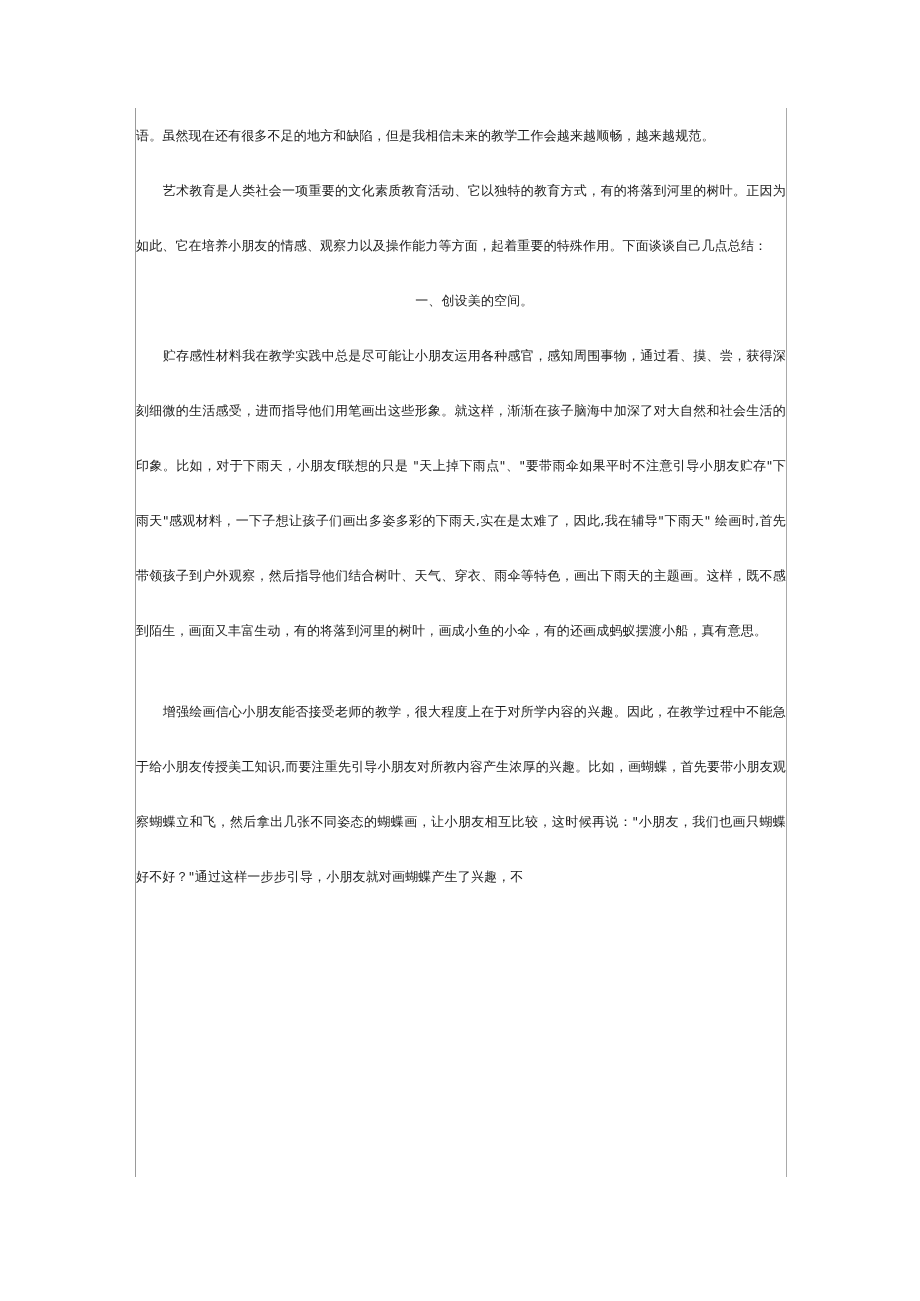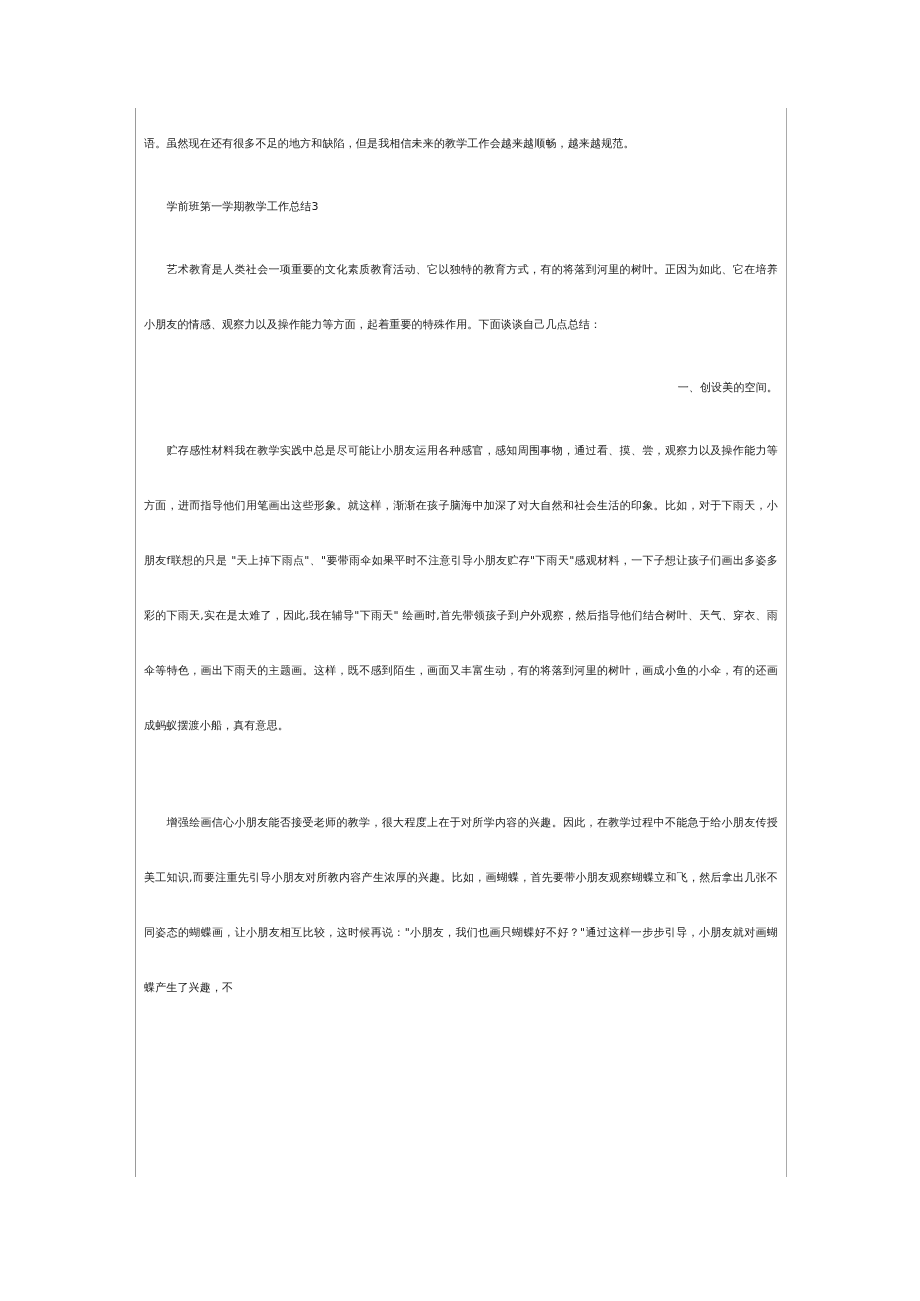--- a/index.html
+++ b/index.html
@@ -31,68 +31,67 @@
   #doc-body {
     position: absolute;
     left: 136px;
     top: 108px;
     width: 650px;
     box-sizing: border-box;
     padding: 0;
   }
 
   .para {
-    font-size: 11px;
+    font-size: 13px;
     line-height: 55px;
     color: #1a1a1a;
     text-align: justify;
     text-justify: inter-ideograph;
-    margin: 8px;
+    margin: 0;
     letter-spacing: 0.15px;
     word-break: break-all;
     white-space: normal;
   }
 
   
   .para.cont {
     text-indent: 0;
   }
   
   .para.indent {
     text-indent: 2.05em;
   }
   
   .para.heading {
     text-indent: 2.05em;
-    text-align: right;
+    text-align: center;
   }
   
   .para.title {
     text-indent: 2.05em;
     text-align: left;
   }
   .spacer-md { height: 26px; }
 </style>
 </head>
 <body>
 
 <div id="page-frame"></div>
 
 <div id="doc-body">
 
   <p class="para cont">语。虽然现在还有很多不足的地方和缺陷，但是我相信未来的教学工作会越来越顺畅，越来越规范。</p>
 
-  <p class="para title">学前班第一学期教学工作总结3</p>
 
   <p class="para indent">艺术教育是人类社会一项重要的文化素质教育活动、它以独特的教育方式，有的将落到河里的树叶。正因为如此、它在培养小朋友的情感、观察力以及操作能力等方面，起着重要的特殊作用。下面谈谈自己几点总结：</p>
 
   <p class="para heading">一、创设美的空间。</p>
 
 
 
-  <p class="para indent">贮存感性材料我在教学实践中总是尽可能让小朋友运用各种感官，感知周围事物，通过看、摸、尝，观察力以及操作能力等方面，进而指导他们用笔画出这些形象。就这样，渐渐在孩子脑海中加深了对大自然和社会生活的印象。比如，对于下雨天，小朋友f联想的只是 "天上掉下雨点"、"要带雨伞如果平时不注意引导小朋友贮存"下雨天"感观材料，一下子想让孩子们画出多姿多彩的下雨天,实在是太难了，因此,我在辅导"下雨天" 绘画时,首先带领孩子到户外观察，然后指导他们结合树叶、天气、穿衣、雨伞等特色，画出下雨天的主题画。这样，既不感到陌生，画面又丰富生动，有的将落到河里的树叶，画成小鱼的小伞，有的还画成蚂蚁摆渡小船，真有意思。</p>
+  <p class="para indent">贮存感性材料我在教学实践中总是尽可能让小朋友运用各种感官，感知周围事物，通过看、摸、尝，获得深刻细微的生活感受，进而指导他们用笔画出这些形象。就这样，渐渐在孩子脑海中加深了对大自然和社会生活的印象。比如，对于下雨天，小朋友f联想的只是 "天上掉下雨点"、"要带雨伞如果平时不注意引导小朋友贮存"下雨天"感观材料，一下子想让孩子们画出多姿多彩的下雨天,实在是太难了，因此,我在辅导"下雨天" 绘画时,首先带领孩子到户外观察，然后指导他们结合树叶、天气、穿衣、雨伞等特色，画出下雨天的主题画。这样，既不感到陌生，画面又丰富生动，有的将落到河里的树叶，画成小鱼的小伞，有的还画成蚂蚁摆渡小船，真有意思。</p>
 
   <div class="spacer-md"></div>
 
 
   <p class="para indent">增强绘画信心小朋友能否接受老师的教学，很大程度上在于对所学内容的兴趣。因此，在教学过程中不能急于给小朋友传授美工知识,而要注重先引导小朋友对所教内容产生浓厚的兴趣。比如，画蝴蝶，首先要带小朋友观察蝴蝶立和飞，然后拿出几张不同姿态的蝴蝶画，让小朋友相互比较，这时候再说："小朋友，我们也画只蝴蝶好不好？"通过这样一步步引导，小朋友就对画蝴蝶产生了兴趣，不</p>
 
 </div>
 
 </body></html>

